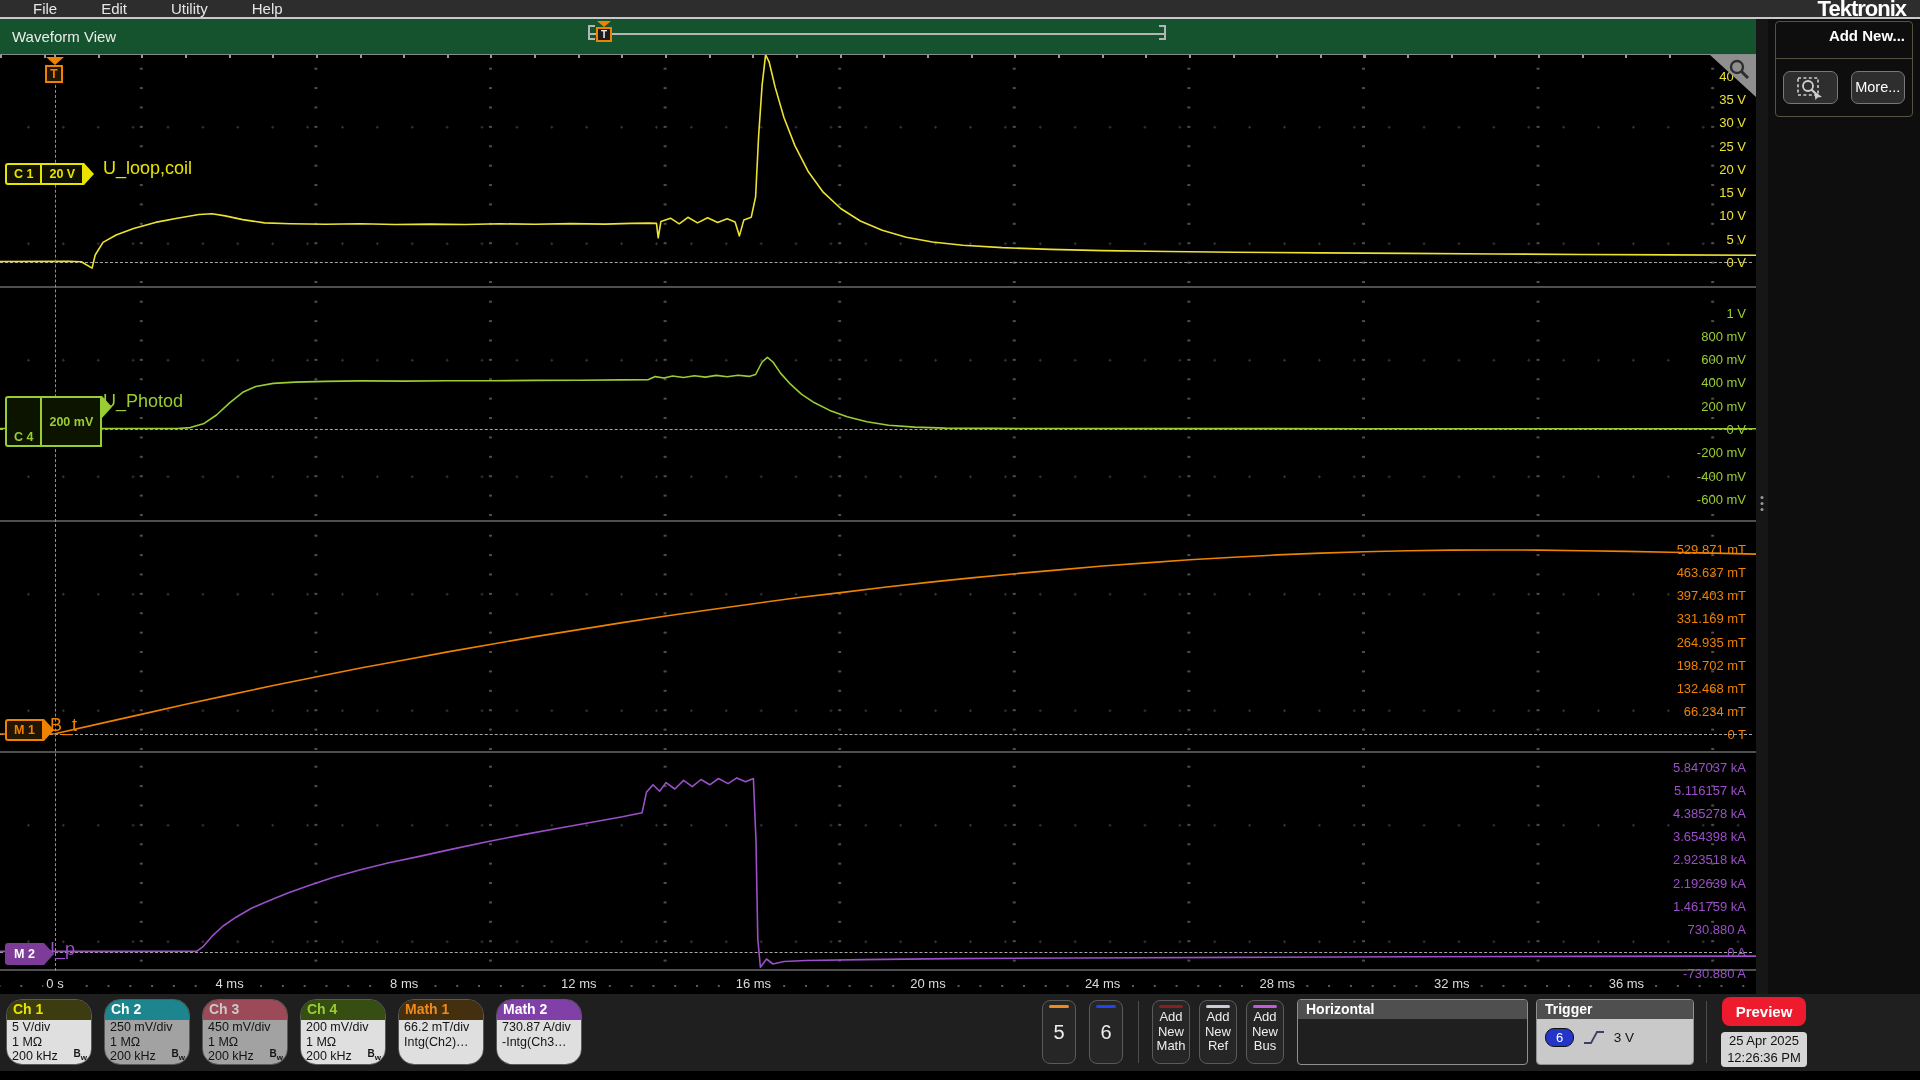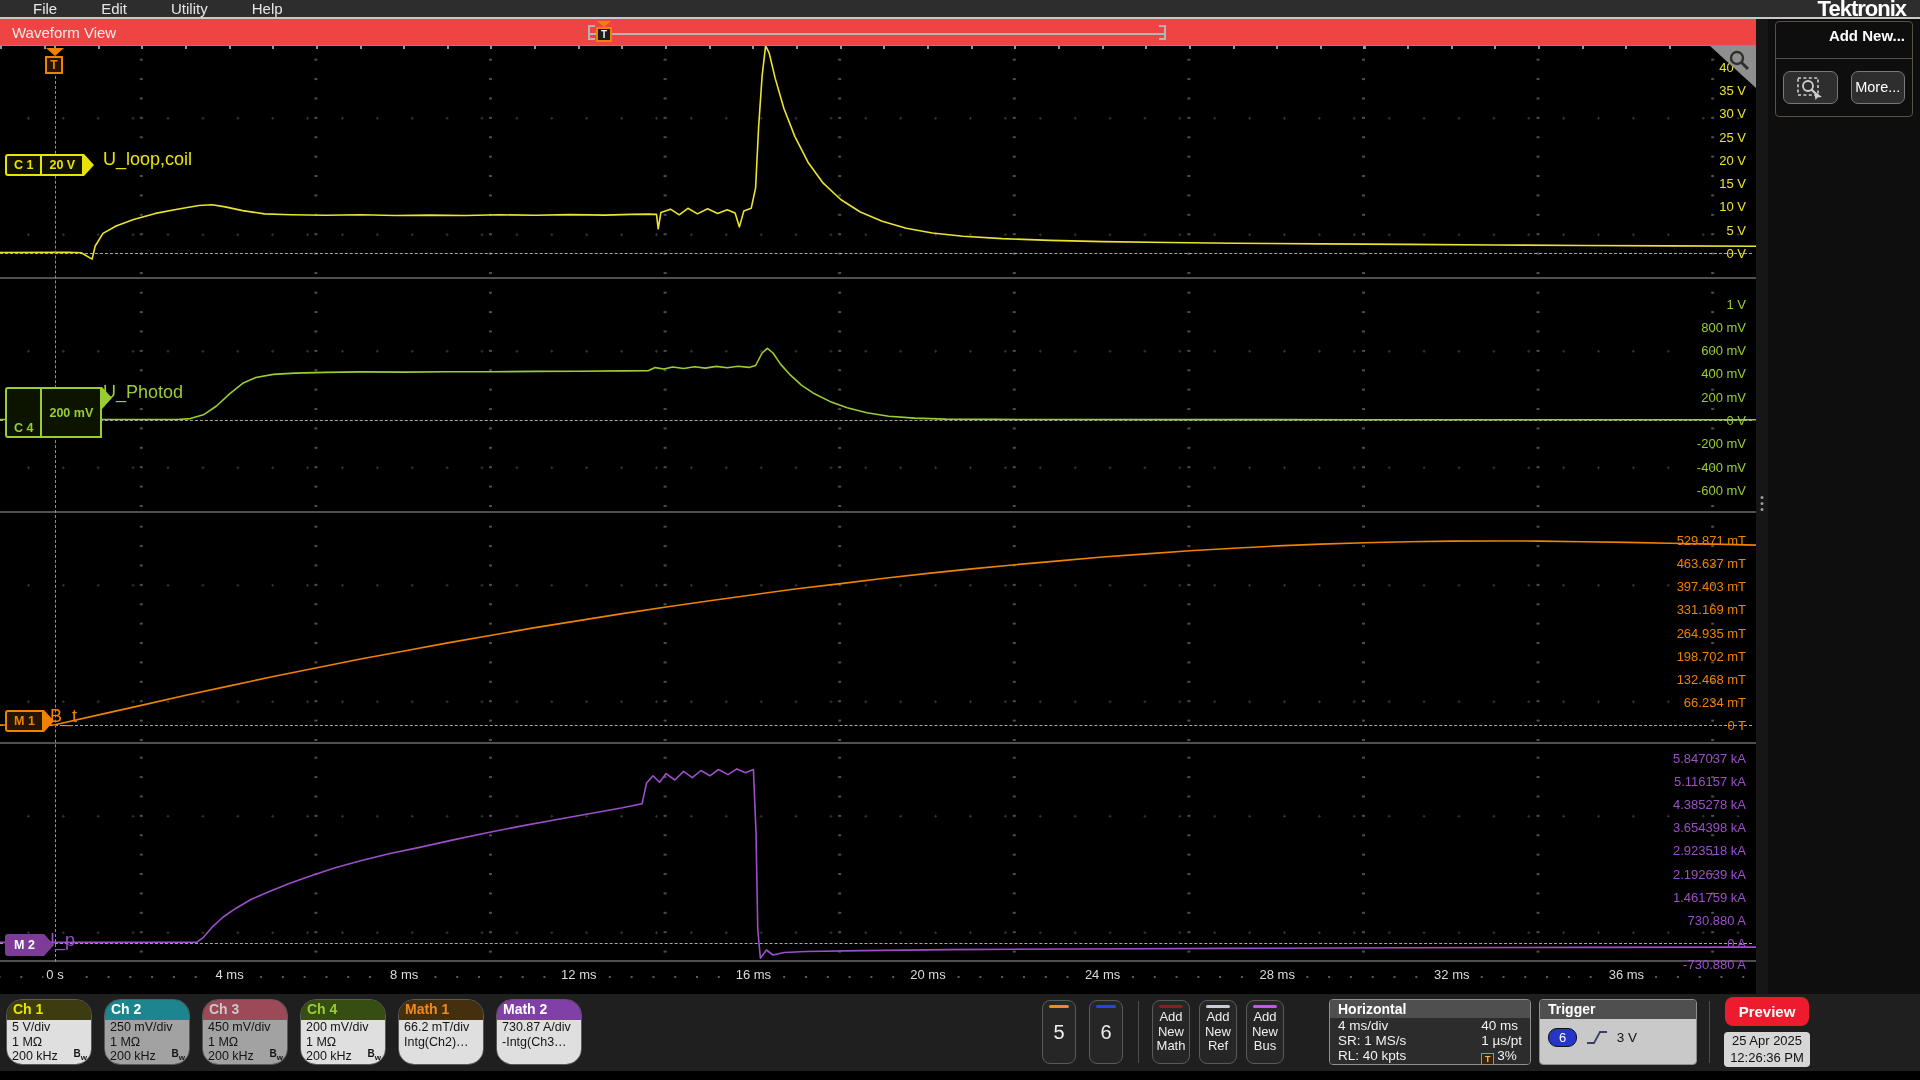--- a/index.html
+++ b/index.html
@@ -10,21 +10,21 @@
   .menubar { height:17px; background:#2d2d2d; display:flex; align-items:center;
     color:#e6e6e6; font-size:15px; padding-left:19px; }
   .menu-item { padding:3px 14px; margin-right:16px; cursor:default; }
   .logo { margin-left:auto; margin-right:14px; color:#fff; font-weight:bold;
     font-size:22px; letter-spacing:-1px; }
   .menu-sep { height:2px; background:#c9c9c9; }
 
   
   .content { display:flex; height:975px; }
   .waveform-panel { width:1756px; display:flex; flex-direction:column; background:#000; }
-  .wf-titlebar { height:27px; background:#ef4444; border-bottom:1px solid #8a8a8a;
+  .wf-titlebar { height:36px; background:#14532d; border-bottom:1px solid #8a8a8a;
     color:#ececec; font-size:15px; display:flex; align-items:center;
     padding-left:12px; position:relative; flex:0 0 auto; }
 
   
   .record-bar { position:absolute; left:588px; top:6px; width:578px; height:15px; }
   .record-line { position:absolute; left:2px; right:2px; top:50%; height:2px; background:#b5b5b5; }
   .record-cap { position:absolute; top:0; bottom:0; width:7px;
     border-top:2px solid #b5b5b5; border-bottom:2px solid #b5b5b5; }
   .record-cap.left  { left:0; border-left:2px solid #b5b5b5; }
   .record-cap.right { right:0; border-right:2px solid #b5b5b5; }
@@ -374,30 +374,22 @@
         <div>Add</div>
         <div>New</div>
         <div>Ref</div>
       </div><div class="add-btn">
         <div class="stripe" style="background: rgb(192, 90, 224);"></div>
         <div>Add</div>
         <div>New</div>
         <div>Bus</div>
       </div></span>
 
-  <div class="info-panel" style="width:202px; margin-left:36px">
+  <div class="info-panel" style="width:231px; margin-left:4px">
     <div class="info-head">Horizontal</div>
-    <div class="hz-body" id="hz-body">
-        <span>4 ms/div</span>
-        <span>40 ms</span>
-        <span>SR: 1 MS/s</span>
-        <span>1 µs/pt</span>
-        <span>RL: 40 kpts</span>
-        <span><span class="t-icon">T</span>3%</span>
-      </div>
   </div>
 
   <div class="info-panel" style="width:158px; margin-left:8px">
     <div class="info-head">Trigger</div>
     <div class="light-body">
       <span class="trig-src">6</span>
       <svg width="24" height="15" viewBox="0 0 24 15" style="vertical-align:-3px; margin:0 4px">
         <path d="M2 13 L9 13 L15 2 L22 2" fill="none" stroke="#3c4066" stroke-width="1.8"></path>
       </svg>
       <span>3 V</span>

